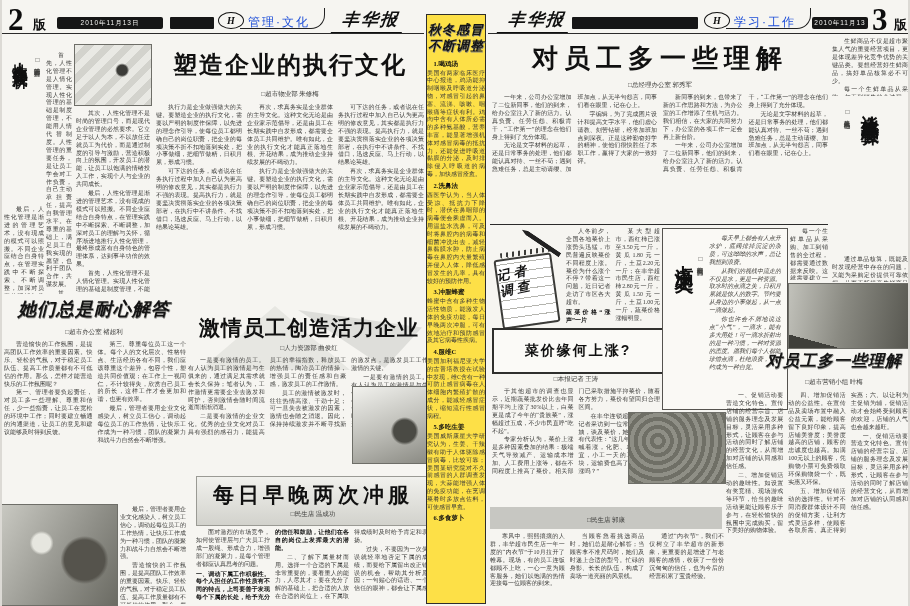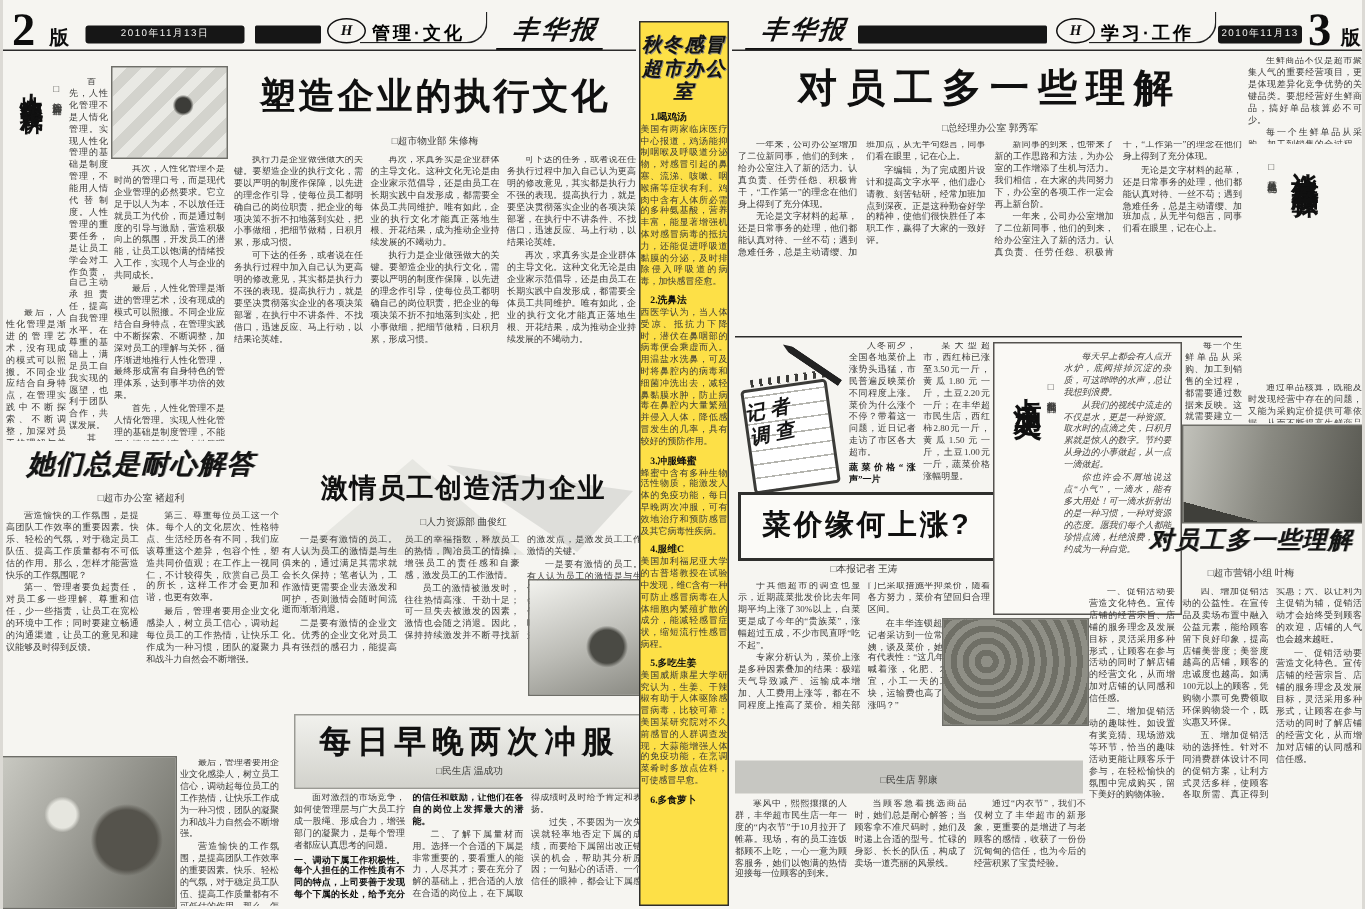--- a/index.html
+++ b/index.html
@@ -23,21 +23,21 @@
   .vbyline{writing-mode:vertical-rl;font-size:6.5px;color:#3c3c3a;}
   
   .pageno{font-weight:bold;font-size:31px;color:#0d0d0d;font-family:"Liberation Serif",serif;line-height:1;}
   .pageword{font-weight:bold;font-size:13px;color:#0d0d0d;}
   .blackbar{background:#161616;height:12px;border-radius:1px;}
   .datebar{background:#161616;height:12px;border-radius:2px;color:#f4f4f2;
     font-size:6.5px;line-height:12px;text-align:center;letter-spacing:1px;
     font-family:"Liberation Sans",sans-serif;}
   .brand{font-weight:bold;font-style:italic;font-size:17px;letter-spacing:2px;color:#101010;
     transform:skewX(-6deg);border-bottom:2px solid #101010;padding:0 4px 1px 10px;}
-  .sectlabel{font-family:"Liberation Sans","DejaVu Sans",sans-serif;font-weight:bold;font-size:12px;color:#000000;letter-spacing:2px;}
+  .sectlabel{font-family:"Liberation Sans","DejaVu Sans",sans-serif;font-weight:normal;font-size:12px;color:#1d4ed8;letter-spacing:2px;}
   .sectcurve{border:1.5px solid #222;border-left:none;border-top:none;border-radius:0 0 14px 0;}
   .logo{width:24px;height:15px;border:1.6px solid #101010;border-radius:50%;
     display:flex;align-items:center;justify-content:center;background:#f6f5f1;}
   .logo span{font-family:"Liberation Serif",serif;font-weight:bold;font-style:italic;font-size:10px;line-height:1;color:#101010;}
   .rule{background:#2b2b2b;height:1px;}
   .photo{border:1px solid #6e6e68;}
   
   .strip{border:1.4px solid #2e2e2c;background:#fde047;padding:4px 0;box-sizing:border-box;}
   .strip-title{font-size:13px;letter-spacing:1px;margin:4px 0 6px;}
   .item-head{font-size:6.5px;font-weight:bold;color:#111;margin:3px 0 1px;text-indent:1em;}
@@ -120,21 +120,21 @@
        linear-gradient(120deg,#c9c9c2,#8f8f88 60%,#6b6b63);"></div>
   <div class="abs t" style="left:120px;top:506px;width:66px;height:98px;">
     <p>最后，管理者要用企业文化感染人，树立员工信心，调动起每位员工的工作热情，让快乐工作成为一种习惯，团队的凝聚力和战斗力自然会不断增强。</p>
     <p>营造愉快的工作氛围，是提高团队工作效率的重要因素。快乐、轻松的气氛，对于稳定员工队伍、提高工作质量都有不可低估的作用。那么，怎样才能营造快乐的工作氛围呢？</p>
   </div>
 
   <div class="tri" style="left:200px;top:306px;width:150px;height:64px;background:#e7e7e2;
        clip-path:polygon(0 100%,50% 0,100% 100%);"></div>
   <div class="tri" style="left:298px;top:310px;width:124px;height:58px;background:#dededa;
        clip-path:polygon(0 0,100% 30%,70% 100%);"></div>
-  <div class="abs hl" style="left:190px;top:316px;width:238px;font-size:18px;letter-spacing:1px;">激情员工创造活力企业</div>
+  <div class="abs hl" style="left:190px;top:316px;width:238px;font-size:21px;letter-spacing:1px;">激情员工创造活力企业</div>
   <div class="abs byline" style="left:190px;top:344px;width:238px;">□人力资源部 曲俊红</div>
   <div class="abs t cols3" style="left:188px;top:357px;width:240px;height:116px;">
     <p>一是要有激情的员工。有人认为员工的激情是与生俱来的，通过满足其需求就会长久保持；笔者认为，工作激情更需要企业去激发和呵护，否则激情会随时间流逝而渐渐消退。</p>
     <p>二是要有激情的企业文化。优秀的企业文化对员工具有强烈的感召力，能提高员工的幸福指数，释放员工的热情，陶冶员工的情操，增强员工的责任感和自豪感，激发员工的工作激情。</p>
     <p>员工的激情被激发时，往往热情高涨、干劲十足；可一旦失去被激发的因素，激情也会随之消退。因此，保持持续激发并不断寻找新的激发点，是激发员工工作激情的关键。</p>
     <p>一是要有激情的员工。有人认为员工的激情是与生俱来的，通过满足其需求就会长久保持；笔者认为，工作激情更需要企业去激发和呵护，否则激情会随时间流逝而渐渐消退。</p>
   </div>
   <div class="abs photo" style="left:352px;top:386px;width:76px;height:76px;
        background:radial-gradient(circle at 68% 58%,#4a4a44 0 11px,transparent 14px),
        linear-gradient(160deg,#f2f2ee,#bcbcb6 55%,#8a8a83);"></div>
@@ -145,21 +145,21 @@
   </div>
   <div class="abs t cols3" style="left:196px;top:529px;width:232px;height:76px;">
     <p>面对激烈的市场竞争，如何使管理层与广大员工拧成一股绳、形成合力，增强部门的凝聚力，是每个管理者都应认真思考的问题。</p>
     <p class="sub">一、调动下属工作积极性。每个人担任的工作性质有不同的特点，上司要善于发现每个下属的长处，给予充分的信任和鼓励，让他们在各自的岗位上发挥最大的潜能。</p>
     <p>二、了解下属量材而用。选择一个合适的下属是非常重要的，要看重人的能力，人尽其才；要在充分了解的基础上，把合适的人放在合适的岗位上，在下属取得成绩时及时给予肯定和表扬。</p>
     <p>过失，不要因为一次失误就轻率地否定下属的成绩，而要给下属留出改正错误的机会，帮助其分析原因；一句贴心的话语、一个信任的眼神，都会让下属感受到温暖，从而更加努力地工作。</p>
   </div>
 
   <div class="abs strip" style="left:426px;top:14px;width:60px;height:590px;">
     <div class="brush strip-title">秋冬感冒</div>
-    <div class="brush strip-title" style="margin-top:-4px;">超市办公室</div>
+    <div class="brush strip-title" style="margin-top:-4px;">不断调整</div>
     <div>
       <p class="item-head">1.喝鸡汤</p>
       <p class="item-text">美国有两家临床医疗中心报道，鸡汤能抑制咽喉及呼吸道分泌物，对感冒引起的鼻塞、流涕、咳嗽、咽喉痛等症状有利。鸡肉中含有人体所必需的多种氨基酸，营养丰富，能显著增强机体对感冒病毒的抵抗力，还能促进呼吸道黏膜的分泌，及时排除侵入呼吸道的病毒，加快感冒痊愈。</p>
     </div>
     <div>
       <p class="item-head">2.洗鼻法</p>
       <p class="item-text">西医学认为，当人体受凉、抵抗力下降时，潜伏在鼻咽部的病毒便会乘虚而入。用温盐水洗鼻，可及时将鼻腔内的病毒和细菌冲洗出去，减轻鼻黏膜水肿，防止病毒在鼻腔内大量繁殖并侵入人体，降低感冒发生的几率，具有较好的预防作用。</p>
     </div>
     <div>
       <p class="item-head">3.冲服蜂蜜</p>
@@ -218,21 +218,21 @@
     <div style="position:absolute;left:6px;top:34px;width:44px;transform:rotate(-12deg);
          font-weight:bold;font-style:italic;font-size:13px;line-height:1.25;letter-spacing:4px;color:#151515;">记者调查</div>
   </div>
   <div class="abs t cols2" style="left:566px;top:228px;width:94px;height:98px;">
     <p>人冬前夕，全国各地菜价上涨势头迅猛，市民普遍反映菜价不同程度上涨。菜价为什么涨个不停？带着这一问题，近日记者走访了市区各大超市。</p>
     <p class="sub">蔬菜价格“涨声”一片</p>
     <p>某大型超市，西红柿已涨至3.50元一斤，黄瓜1.80元一斤，土豆2.20元一斤；在丰华超市民生店，西红柿2.80元一斤，黄瓜1.50元一斤，土豆1.00元一斤，蔬菜价格涨幅明显。</p>
 
   </div>
   <div class="abs hlbox" style="left:492px;top:328px;width:168px;height:42px;">
-    <div class="hl" style="font-size:19px;letter-spacing:2px;">菜价缘何上涨?</div>
+    <div class="hl" style="font-size:14px;letter-spacing:2px;">菜价缘何上涨?</div>
   </div>
   <div class="abs byline" style="left:492px;top:375px;width:168px;">□本报记者 王涛</div>
   <div class="abs t cols2" style="left:492px;top:388px;width:168px;height:92px;">
     <p>于其他超市的调查也显示，近期蔬菜批发价比去年同期平均上涨了30%以上，白菜更是成了今年的“贵族菜”，涨幅超过五成，不少市民直呼“吃不起”。</p>
     <p>专家分析认为，菜价上涨是多种因素叠加的结果：极端天气导致减产、运输成本增加、人工费用上涨等，都在不同程度上推高了菜价。相关部门已采取措施平抑菜价，随着各方努力，菜价有望回归合理区间。</p>
     <p>在丰华连锁超市民生店，记者采访到一位常来买菜的阿姨，谈及菜价，她的一席话很有代表性：“这几年，物价一直喊着涨，化肥、农药都不便宜，小工一天的工资五六十块，运输费也高了，菜价能不涨吗？”</p>
   </div>
   <div class="abs photo" style="left:628px;top:412px;width:96px;height:70px;
        background:repeating-radial-gradient(circle at 30% 40%,#8f8f86 0 4px,#6f6f66 4px 8px),
        linear-gradient(#9b9b92,#5f5f57);"></div>

